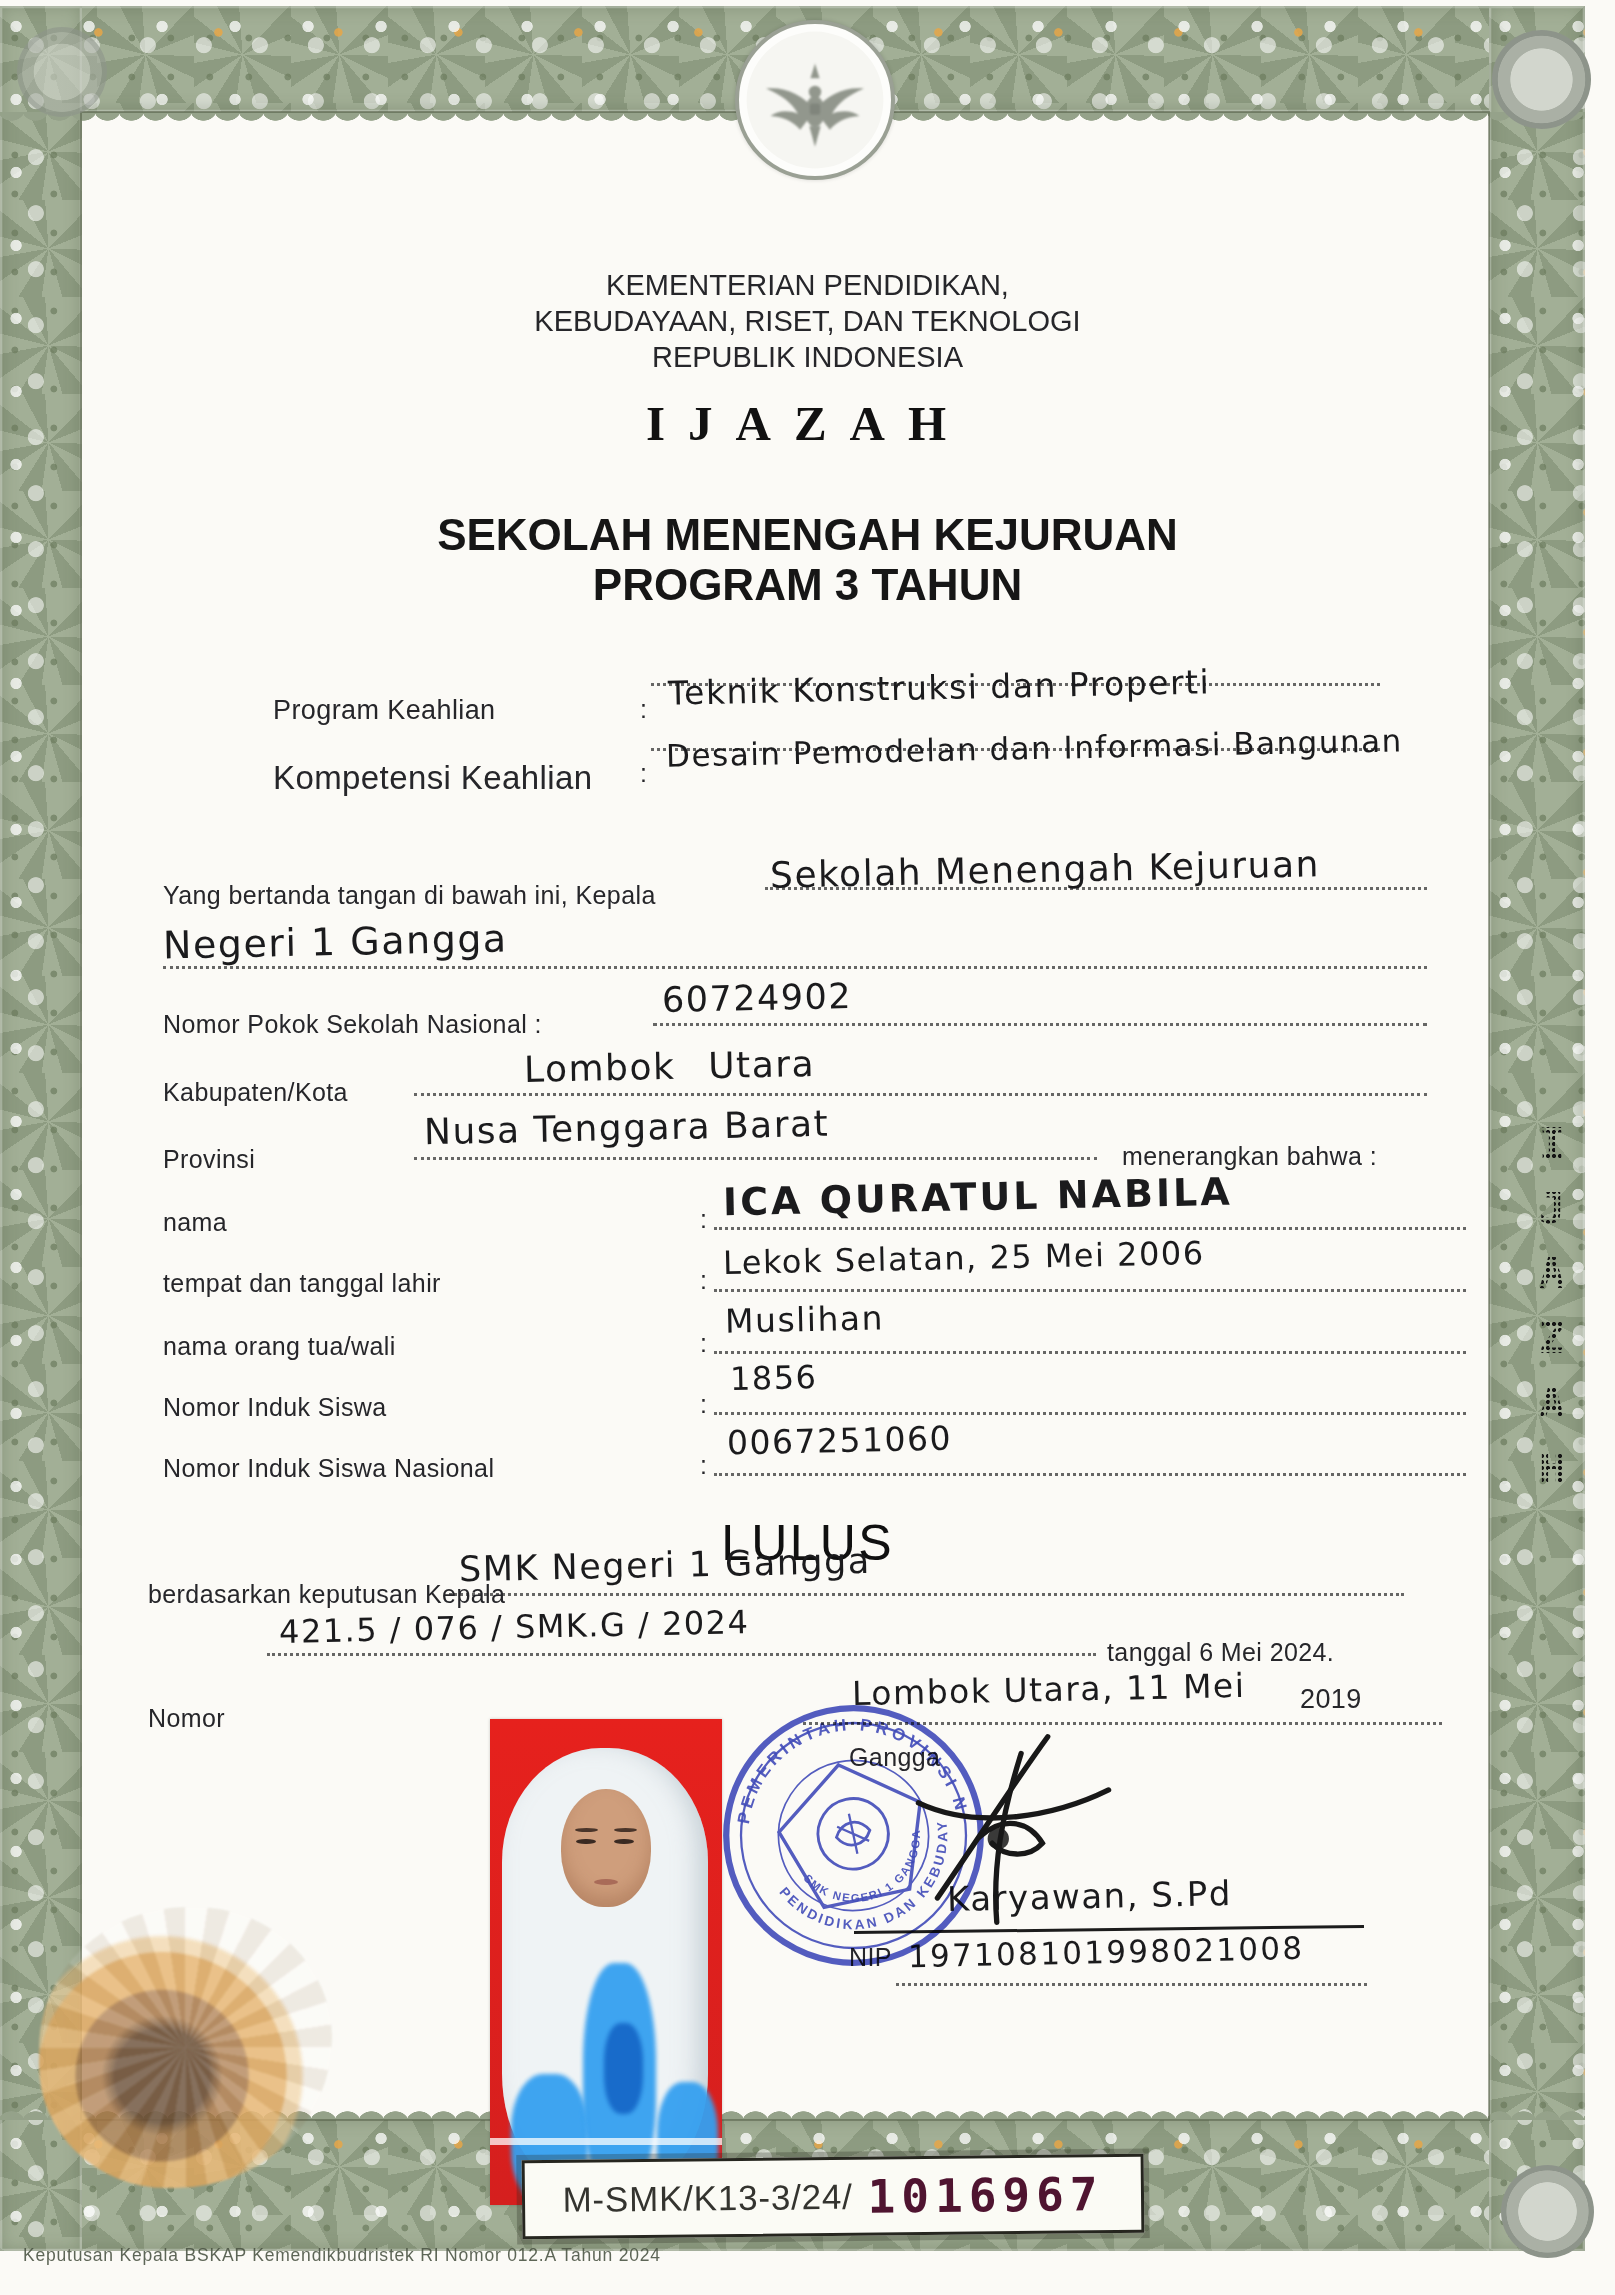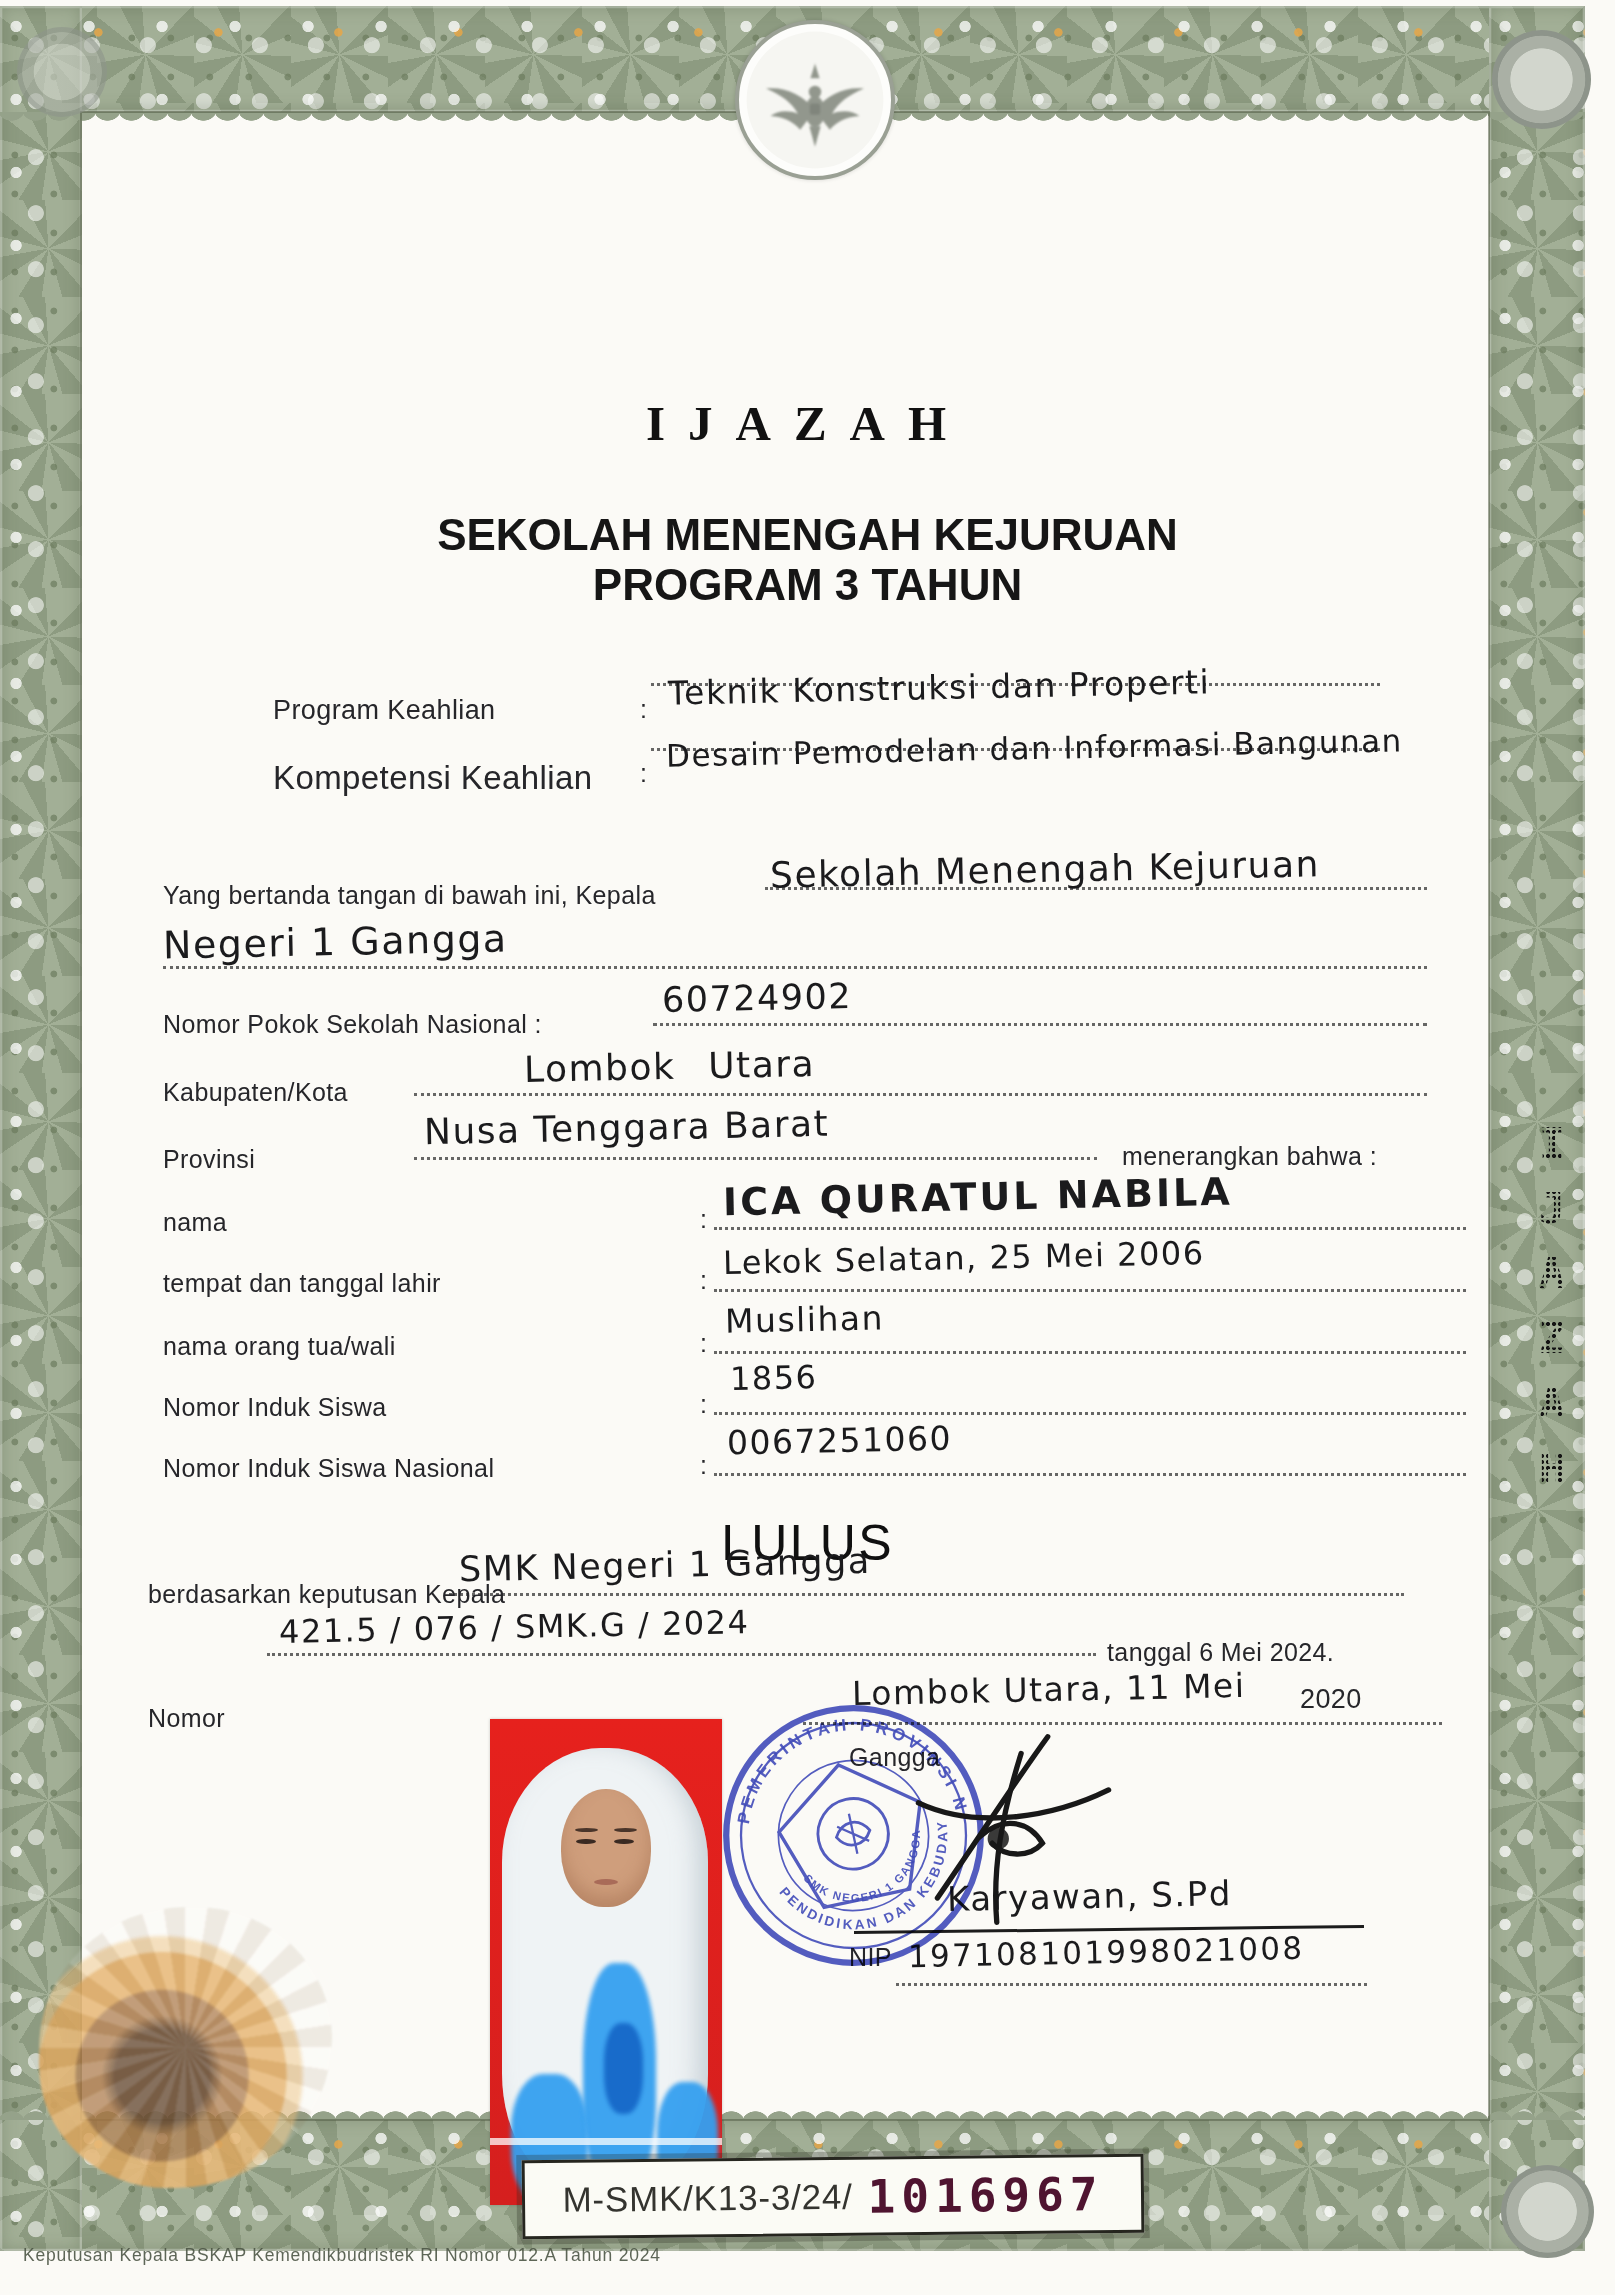--- a/index.html
+++ b/index.html
@@ -103,20 +103,25 @@
         <circle cx="100" cy="86" r="11"></circle>
         <path d="M92 62 L100 36 L108 62 Z"></path>
         <path d="M90 146 L100 182 L110 146 Z"></path>
         <rect x="91" y="106" width="18" height="20" rx="4" fill="#6c7268"></rect>
       </g>
     </svg>
   </div>
 
   <div class="perf">IJAZAH</div>
 
+  <div class="abs center" style="top:267px;font-size:29px;line-height:36px;color:#26262a">
+    <div>KEMENTERIAN PENDIDIKAN,</div>
+    <div>KEBUDAYAAN, RISET, DAN TEKNOLOGI</div>
+    <div>REPUBLIK INDONESIA</div>
+  </div>
 
   <div class="abs center" style="top:395px;font-family:'Liberation Serif',serif;font-weight:700;font-size:49px;letter-spacing:23px;color:#111">IJAZAH</div>
 
   <div class="abs center" style="top:510px;font-weight:700;font-size:44px;line-height:50px;color:#161616">
     <div>SEKOLAH MENENGAH KEJURUAN</div>
     <div>PROGRAM 3 TAHUN</div>
   </div>
 
   <span class="lab" style="left:273px;top:695px;font-size:27px">Program Keahlian</span>
   <span class="lab" style="left:640px;top:695px">:</span>
@@ -177,21 +182,21 @@
   <span class="lab" style="left:148px;top:1580px">berdasarkan keputusan Kepala</span>
   <span class="hand" style="left:459px;top:1545px;font-size:35px">SMK Negeri 1 Gangga</span>
   <i class="dots" style="left:449px;top:1593px;width:955px"></i>
 
   <span class="lab" style="left:148px;top:1704px">Nomor</span>
   <span class="hand" style="left:279px;top:1608px;font-size:32px">421.5 / 076 / SMK.G / 2024</span>
   <i class="dots" style="left:267px;top:1653px;width:829px"></i>
   <span class="lab" style="left:1107px;top:1638px">tanggal 6 Mei 2024.</span>
 
   <span class="hand" style="left:852px;top:1670px;font-size:33px">Lombok Utara, 11 Mei</span>
-  <span class="lab" style="left:1300px;top:1684px;font-size:27px">2020</span>
+  <span class="lab" style="left:1300px;top:1684px;font-size:27px">2019</span>
   <i class="dots" style="left:803px;top:1722px;width:639px"></i>
   <span class="lab" style="left:849px;top:1743px">Gangga</span>
 
   <span class="hand" style="left:947px;top:1876px;font-size:34px">Karyawan, S.Pd</span>
   <i class="inkline" style="left:854px;top:1928px;width:510px;transform:rotate(-.7deg)"></i>
   <span class="lab" style="left:849px;top:1943px">NIP</span>
   <span class="hand" style="left:908px;top:1934px;font-size:31px;letter-spacing:2.3px">197108101998021008</span>
   <i class="dots" style="left:896px;top:1983px;width:471px"></i>
 
   <div class="photo">

